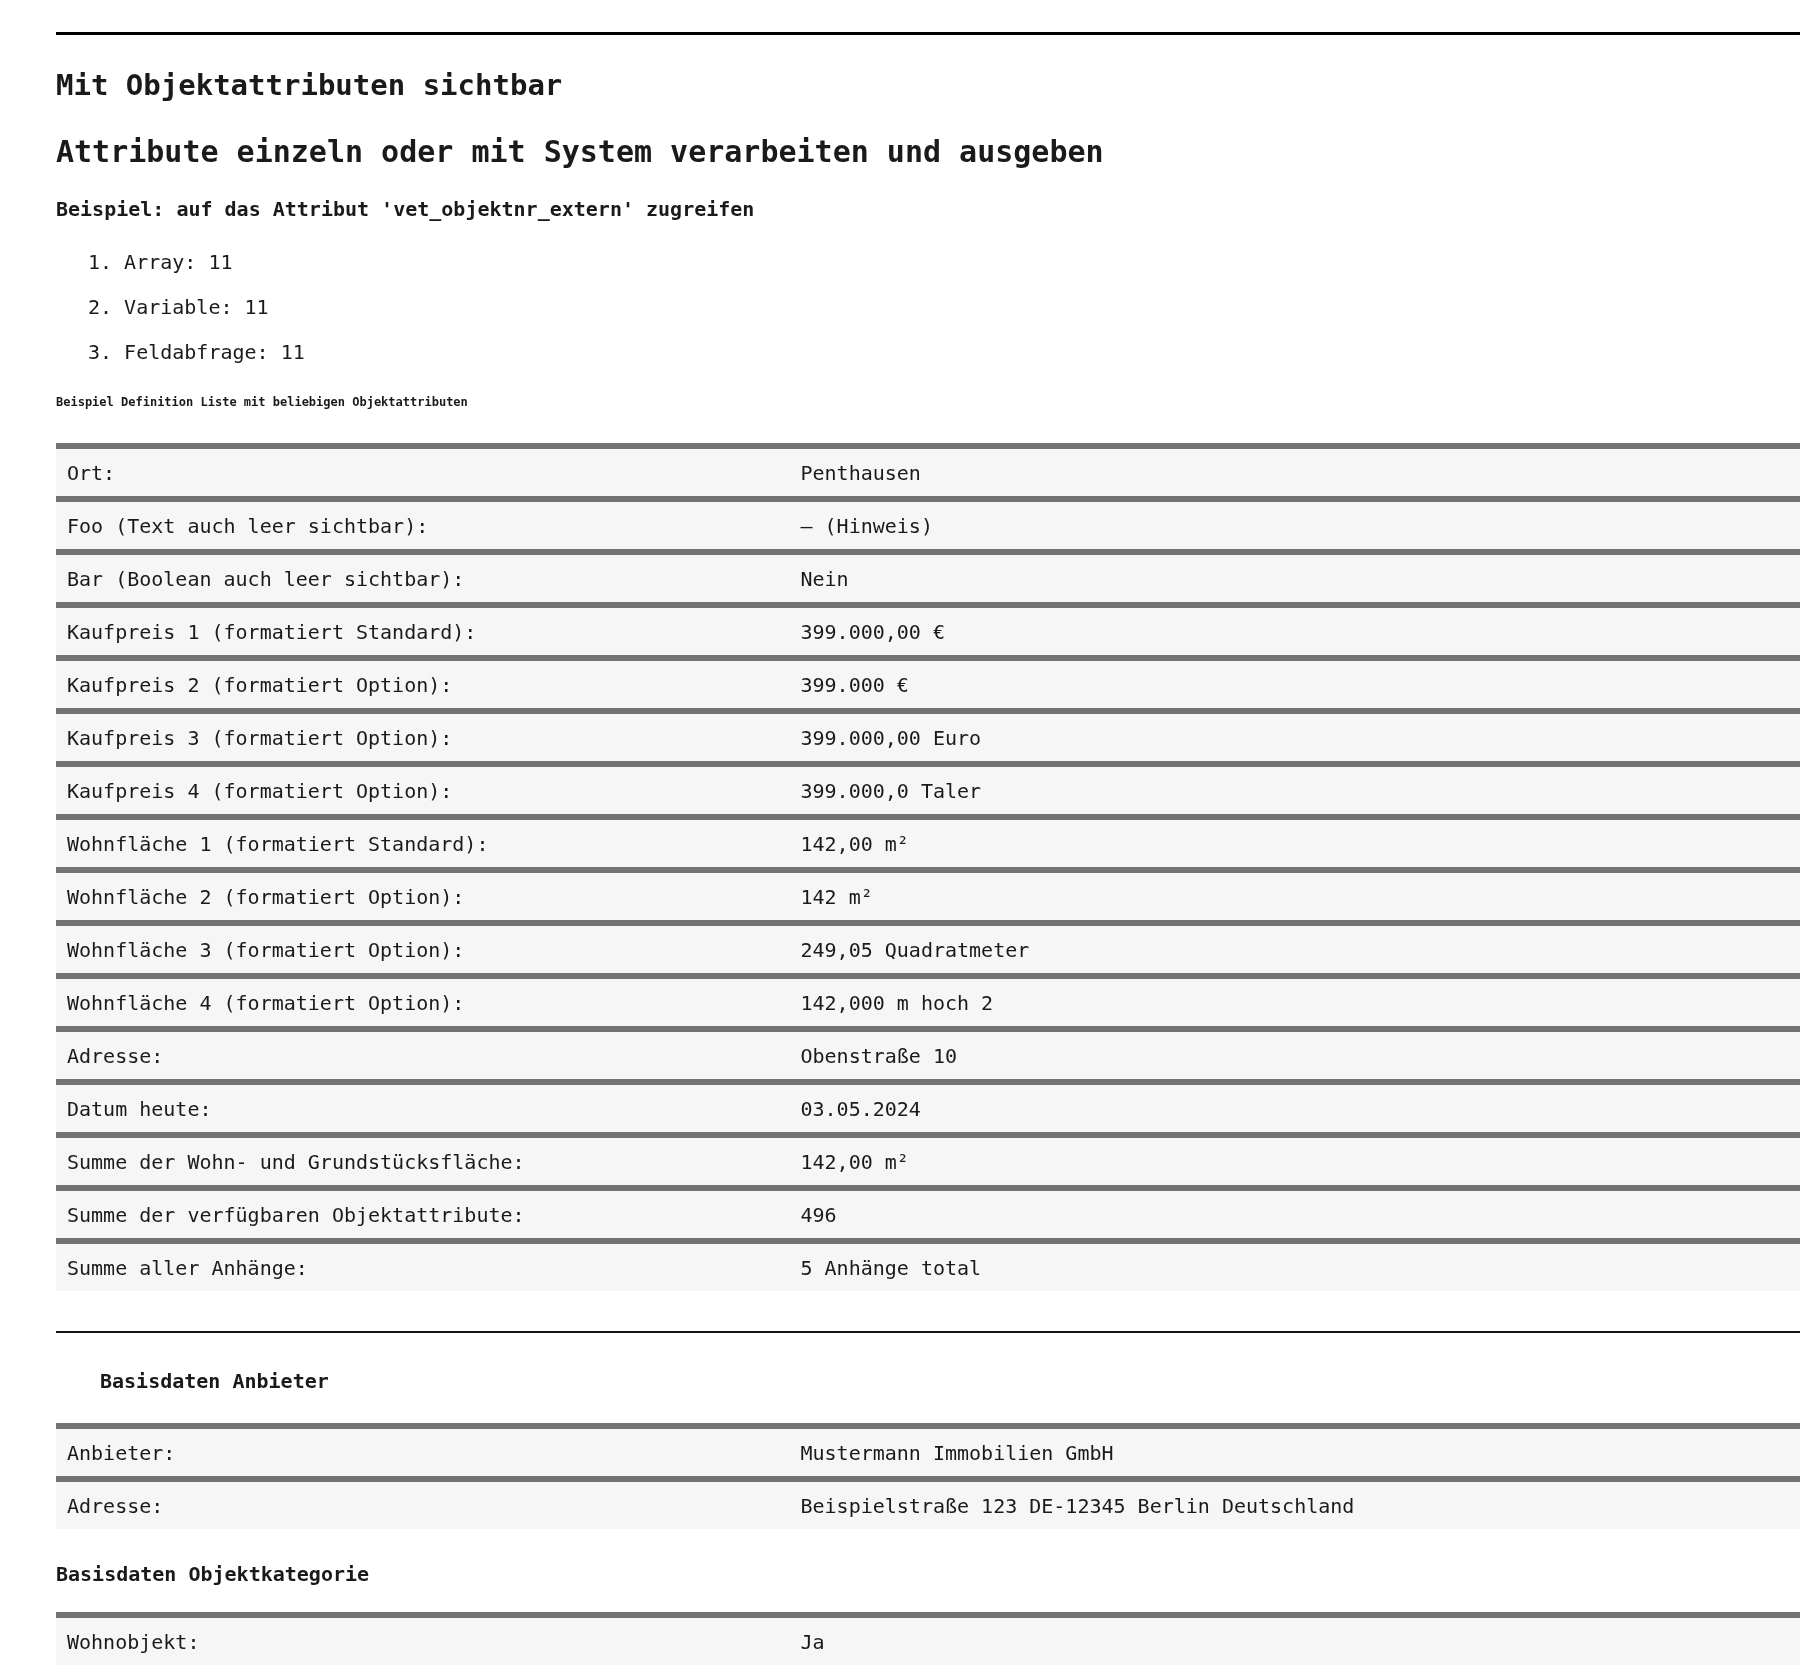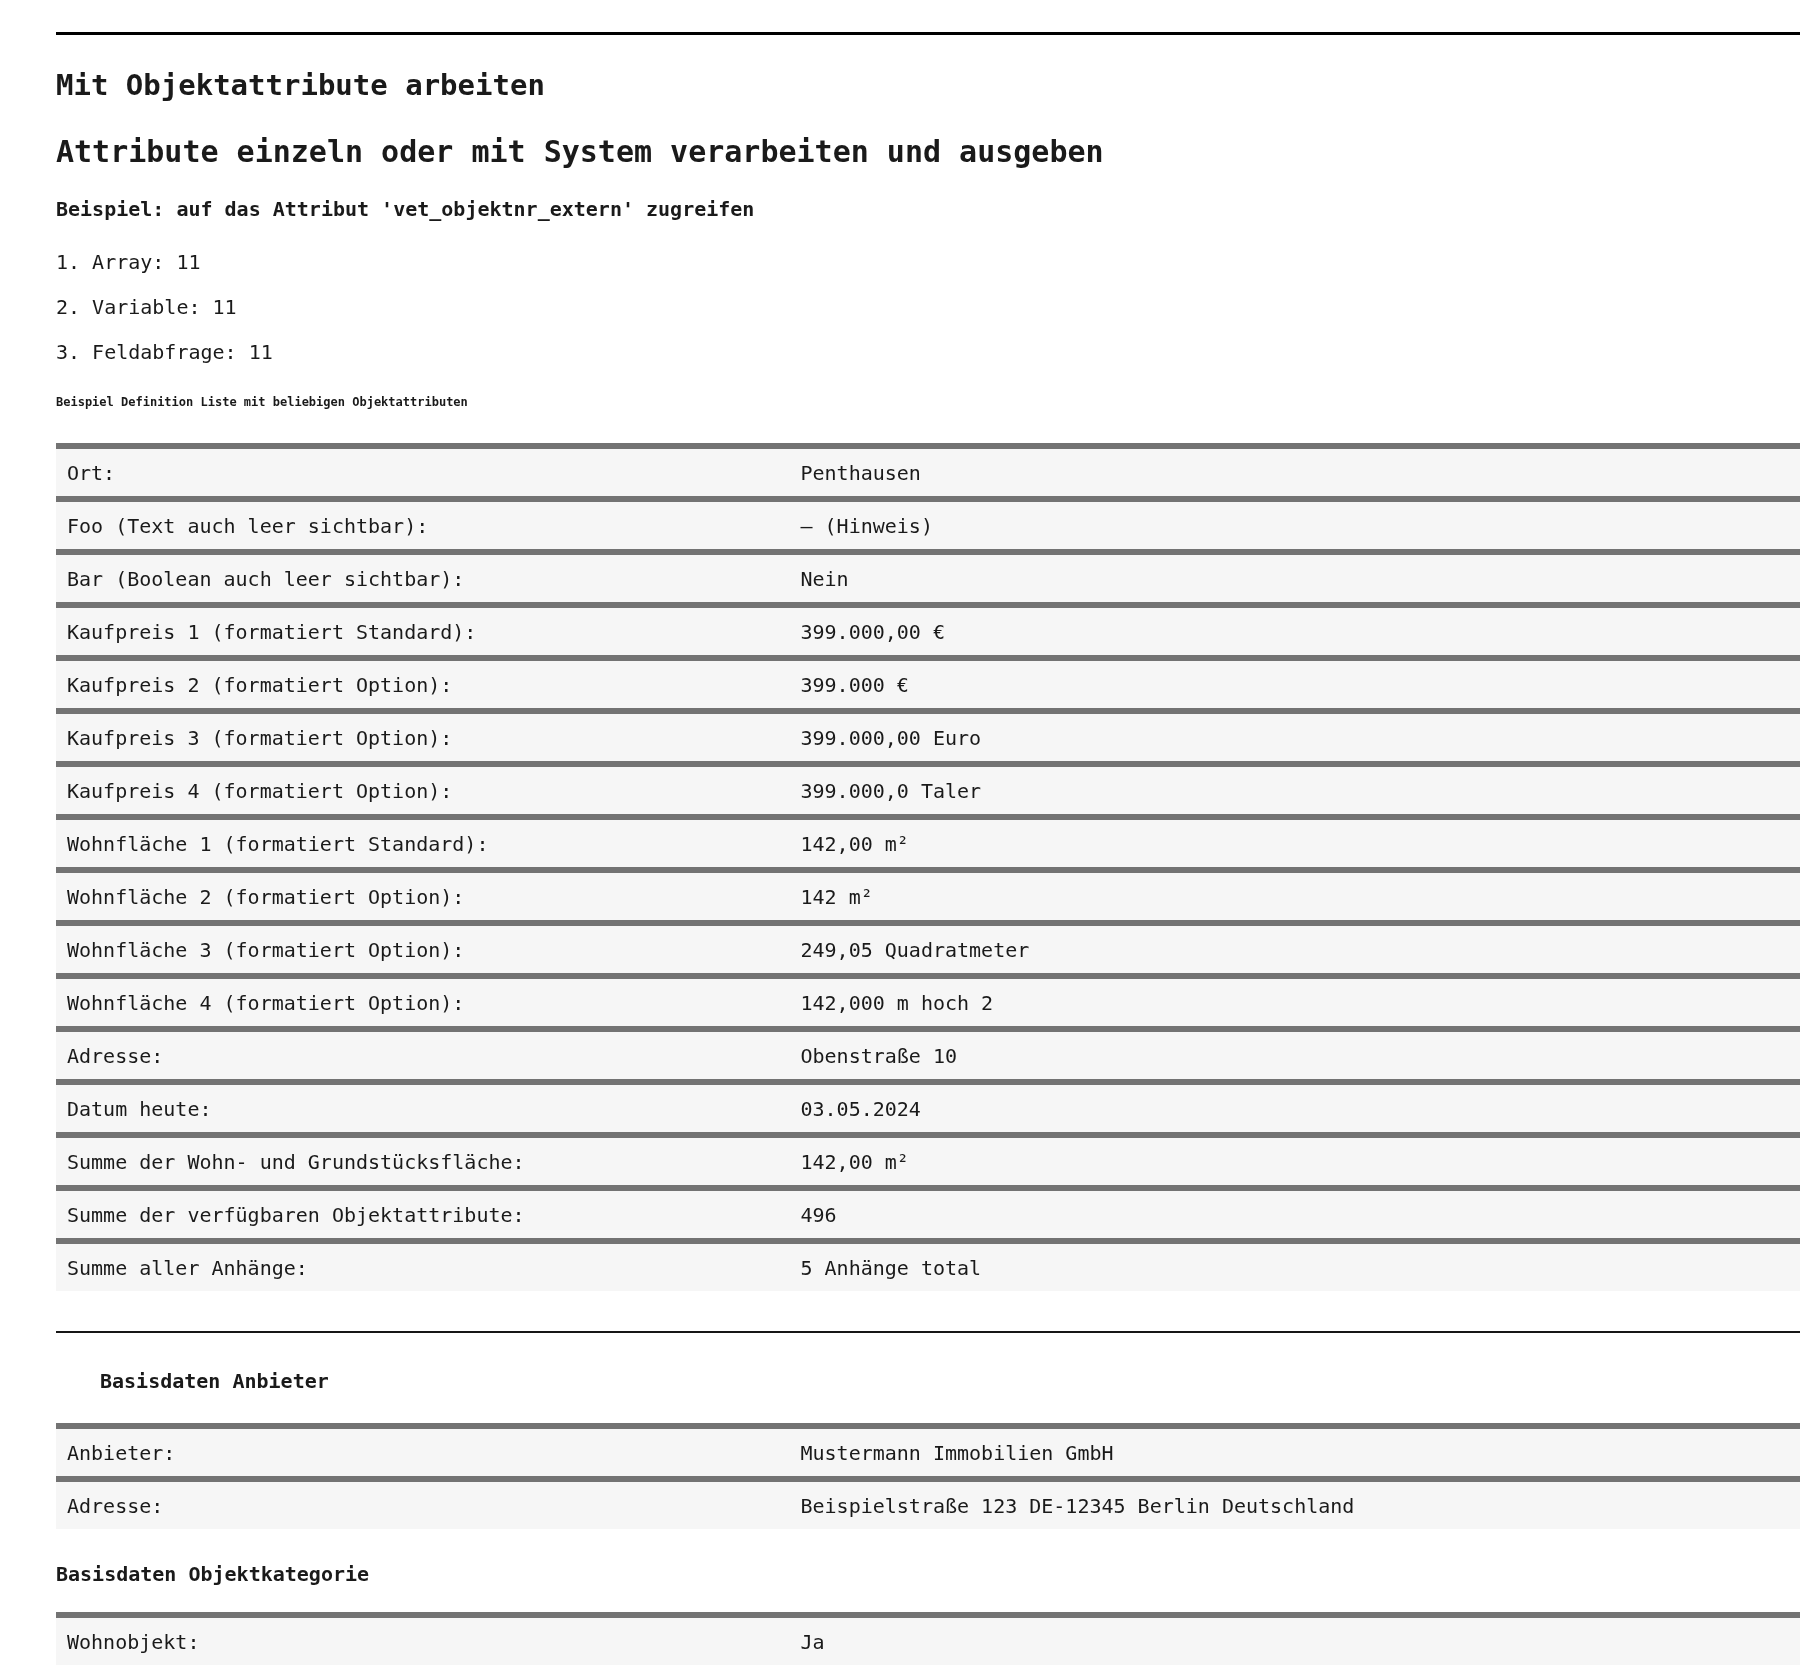--- a/index.html
+++ b/index.html
@@ -35,20 +35,21 @@
   }
   h3.example-heading {
     font-size: 20px;
     line-height: 24px;
     font-weight: bold;
     margin-top: 31px;
   }
   .step {
     line-height: 24px;
     margin-top: 21px;
+    margin-left: 32px;
   }
   .step:first-of-type { margin-top: 29px; }
   h4.block-heading {
     font-size: 12px;
     line-height: 24px;
     font-weight: bold;
     margin-top: 26px;
   }
 
   table.kv-table {
@@ -86,21 +87,21 @@
     height: 40px;
   }
 </style>
 </head>
 <body>
 
 <div class="content">
 
   <hr class="top-rule">
 
-  <h1 class="page-title">Mit Objektattribute arbeiten</h1>
+  <h1 class="page-title">Mit Objektattributen sichtbar</h1>
 
   <h2 class="page-subtitle">Attribute einzeln oder mit System verarbeiten und ausgeben</h2>
 
   <h3 class="example-heading">Beispiel: auf das Attribut 'vet_objektnr_extern' zugreifen</h3>
 
   <div>
 
       <p class="step">1. Array: 11</p>
 
       <p class="step">2. Variable: 11</p>

